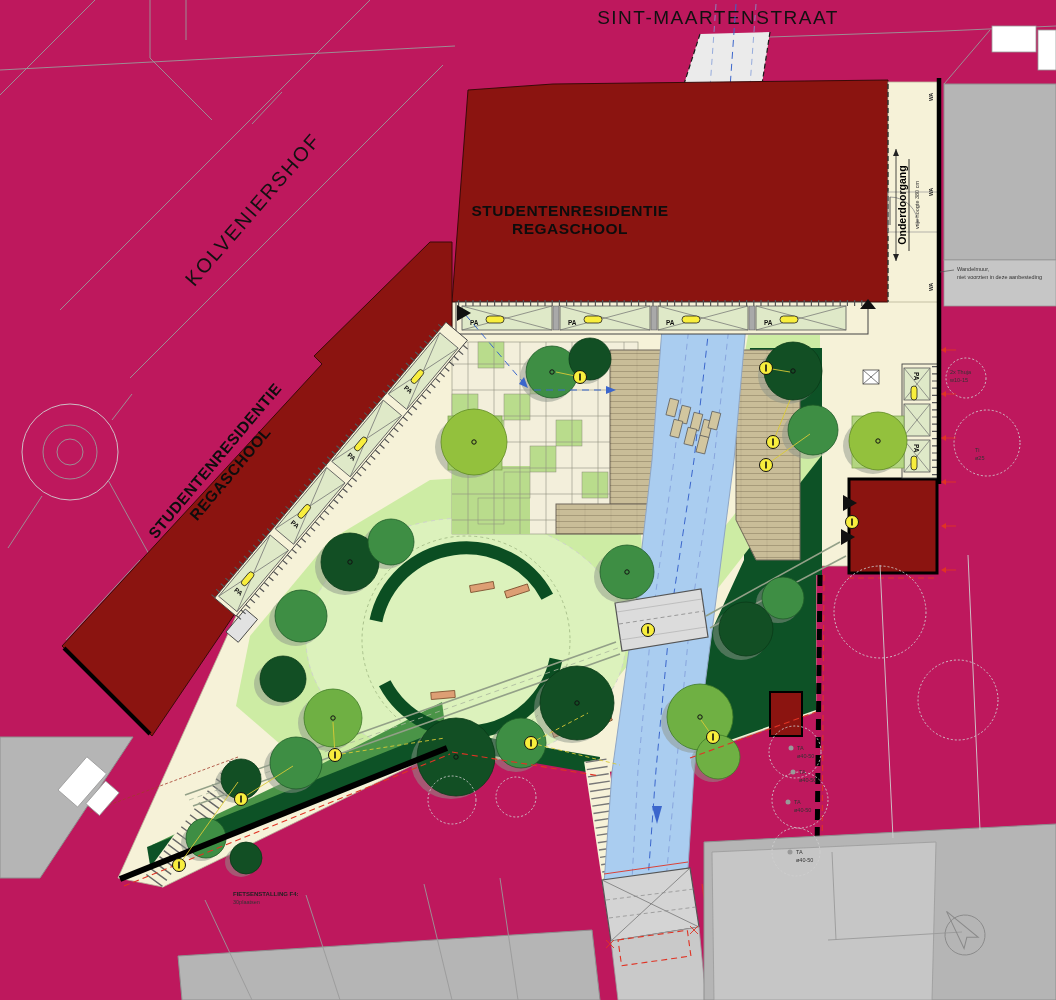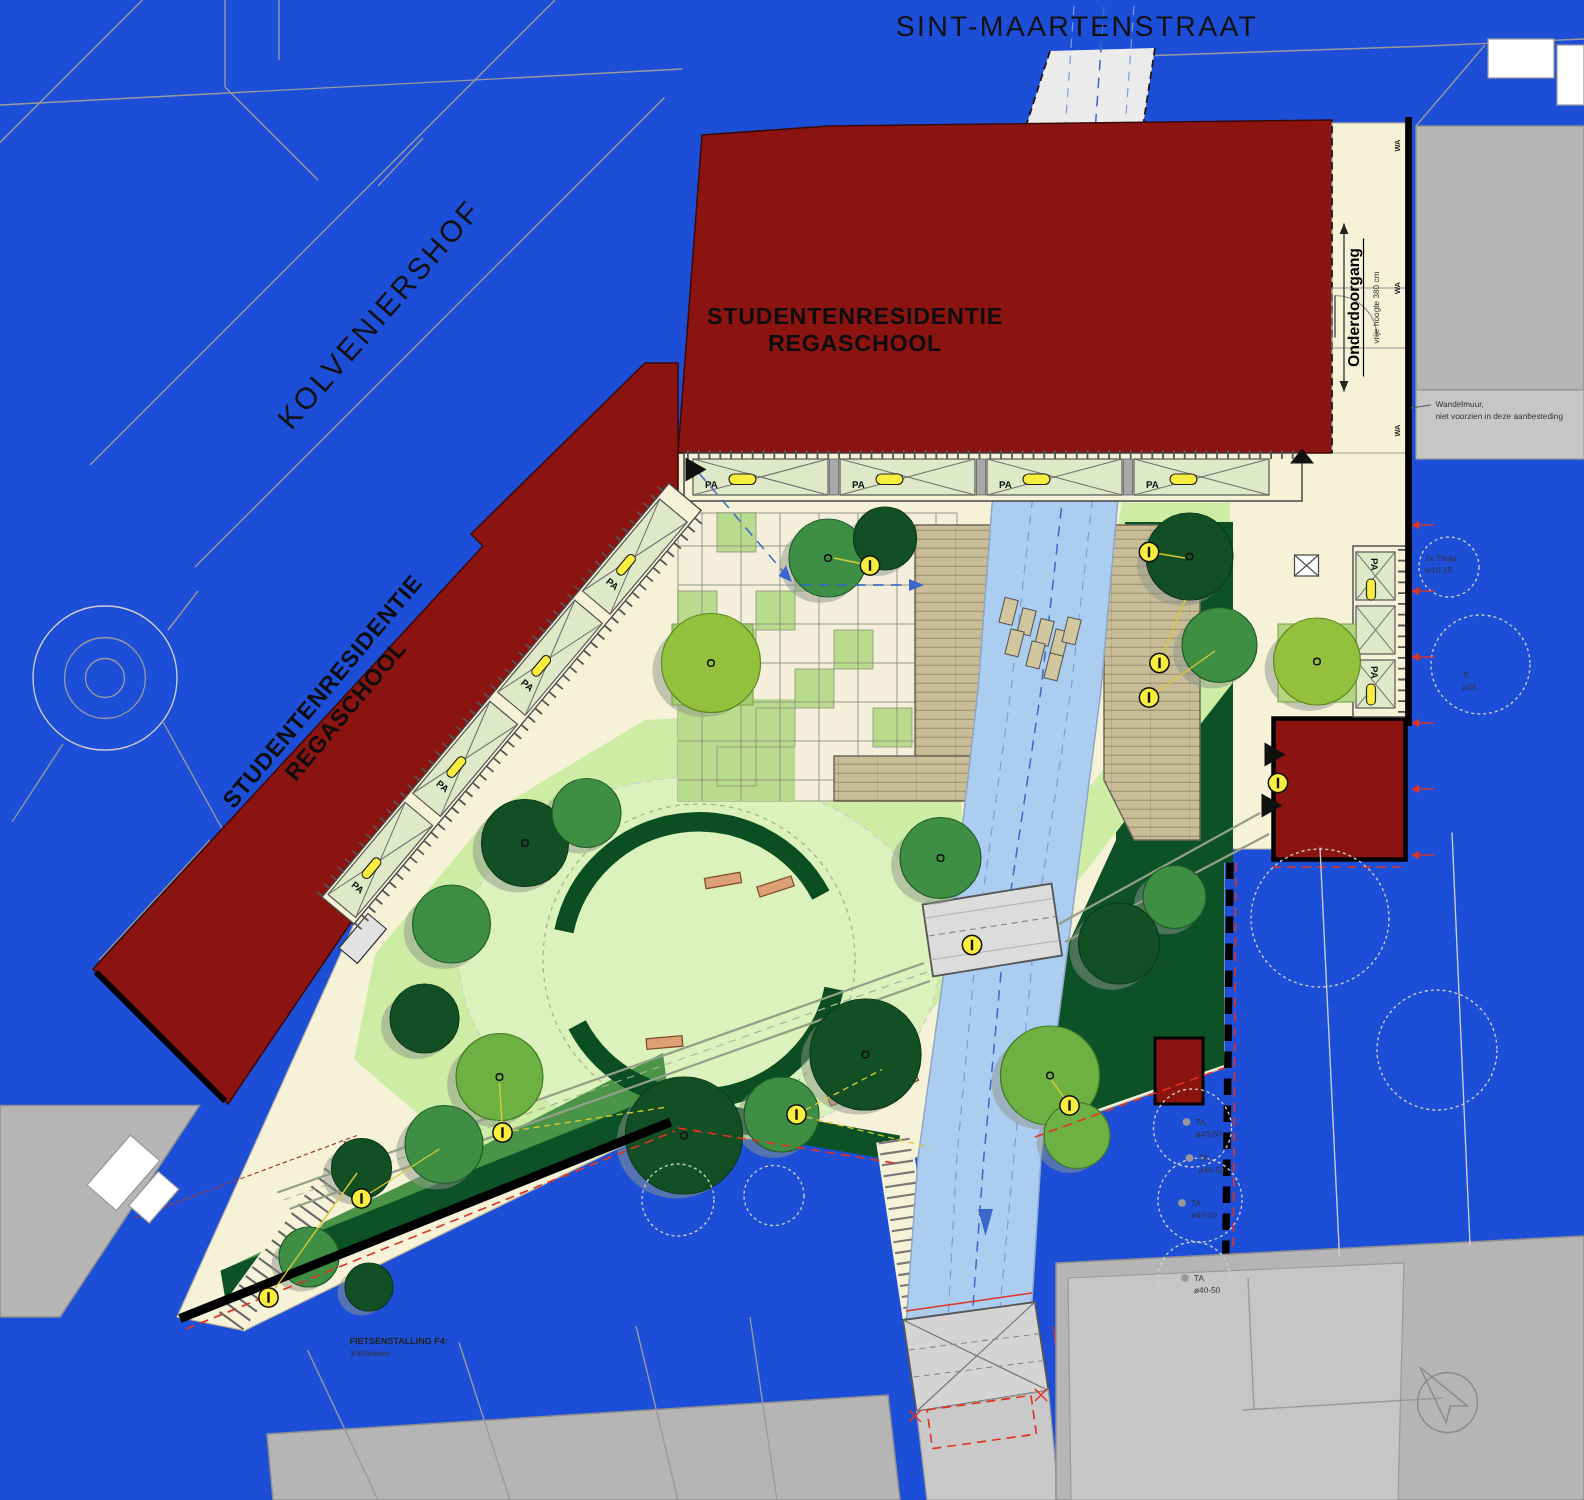--- a/index.html
+++ b/index.html
@@ -1,16 +1,16 @@
 <!DOCTYPE html>
 <html><head>
 <meta charset="utf-8">
 <style>
   html,body{margin:0;padding:0;background:#ffffff;}
-  .stage{position:relative;width:1056px;height:1000px;background:#1d4ed8;overflow:hidden;}
+  .stage{position:relative;width:1056px;height:1000px;background:#be185d;overflow:hidden;}
   svg{display:block}
   text{font-family:"Liberation Sans", sans-serif;fill:#000;}
   .street-label{font-size:19px;letter-spacing:1.5px;fill:#111;}
   .street-label2{font-size:20px;letter-spacing:2px;fill:#111;}
   .bldg-label{font-size:15.5px;font-weight:bold;letter-spacing:.5px;fill:#0d0d0d;}
   .pass-label{font-size:10.5px;font-weight:bold;}
   .tiny{font-size:5.5px;fill:#333;}
   .tiny-b{font-size:6px;font-weight:bold;fill:#222;}
   .patext{font-size:6.5px;font-weight:bold;fill:#111;}
   .wa{font-size:5px;font-weight:bold;fill:#222;}

